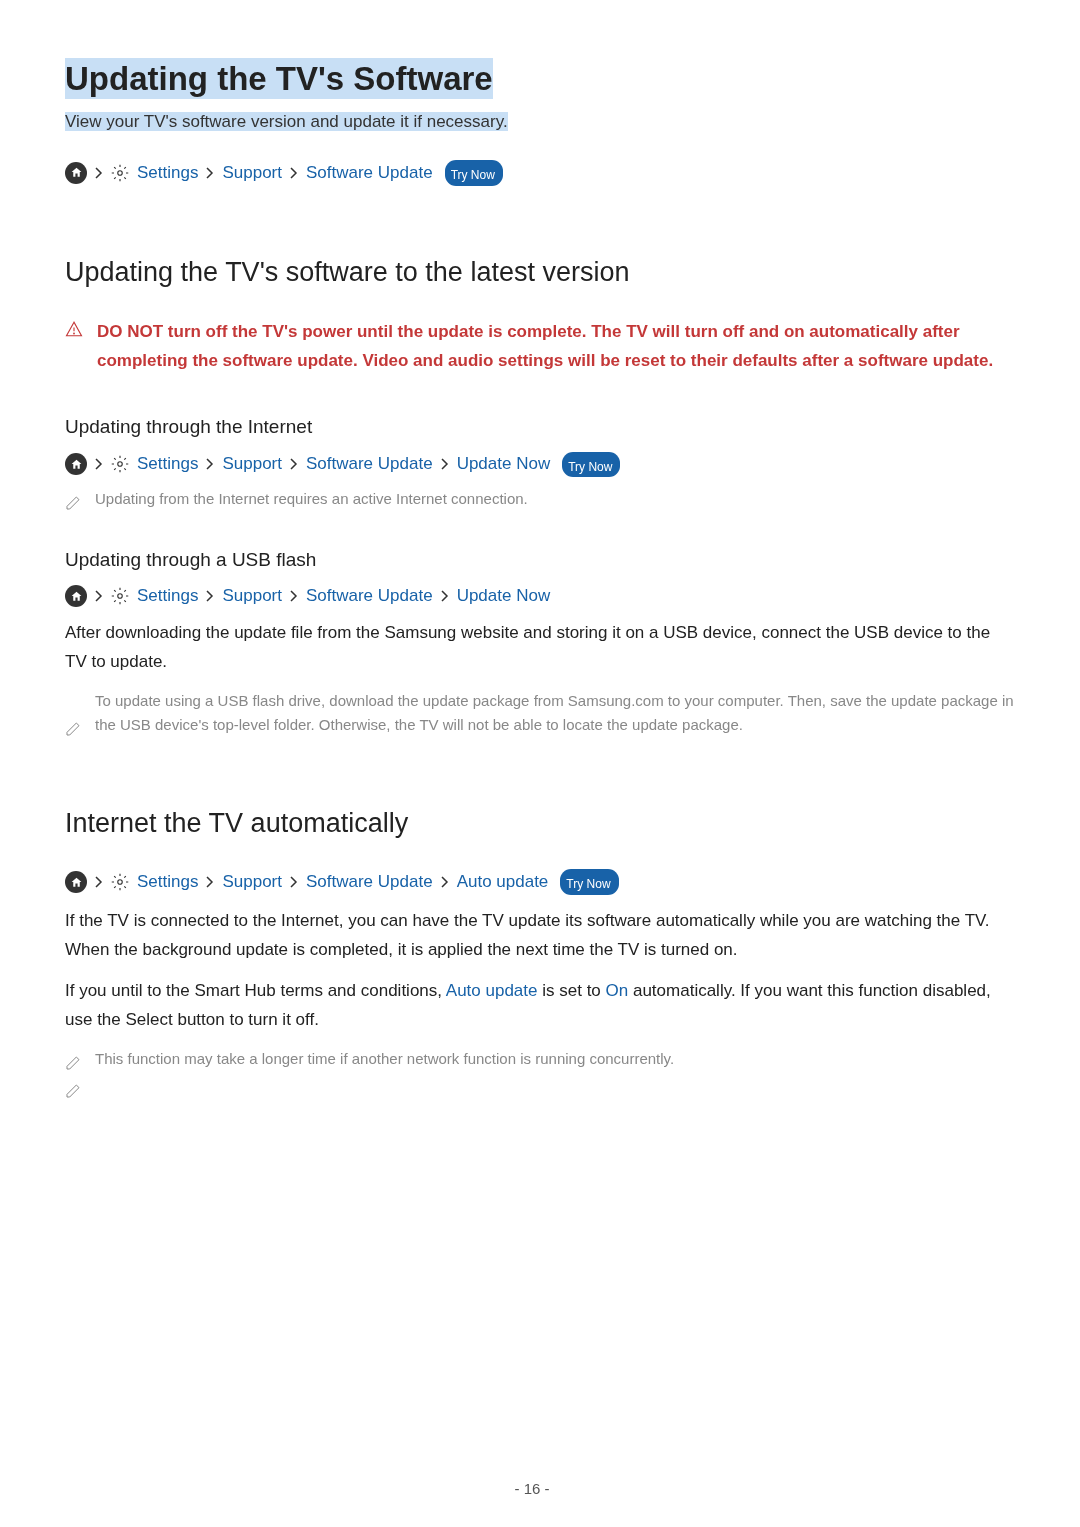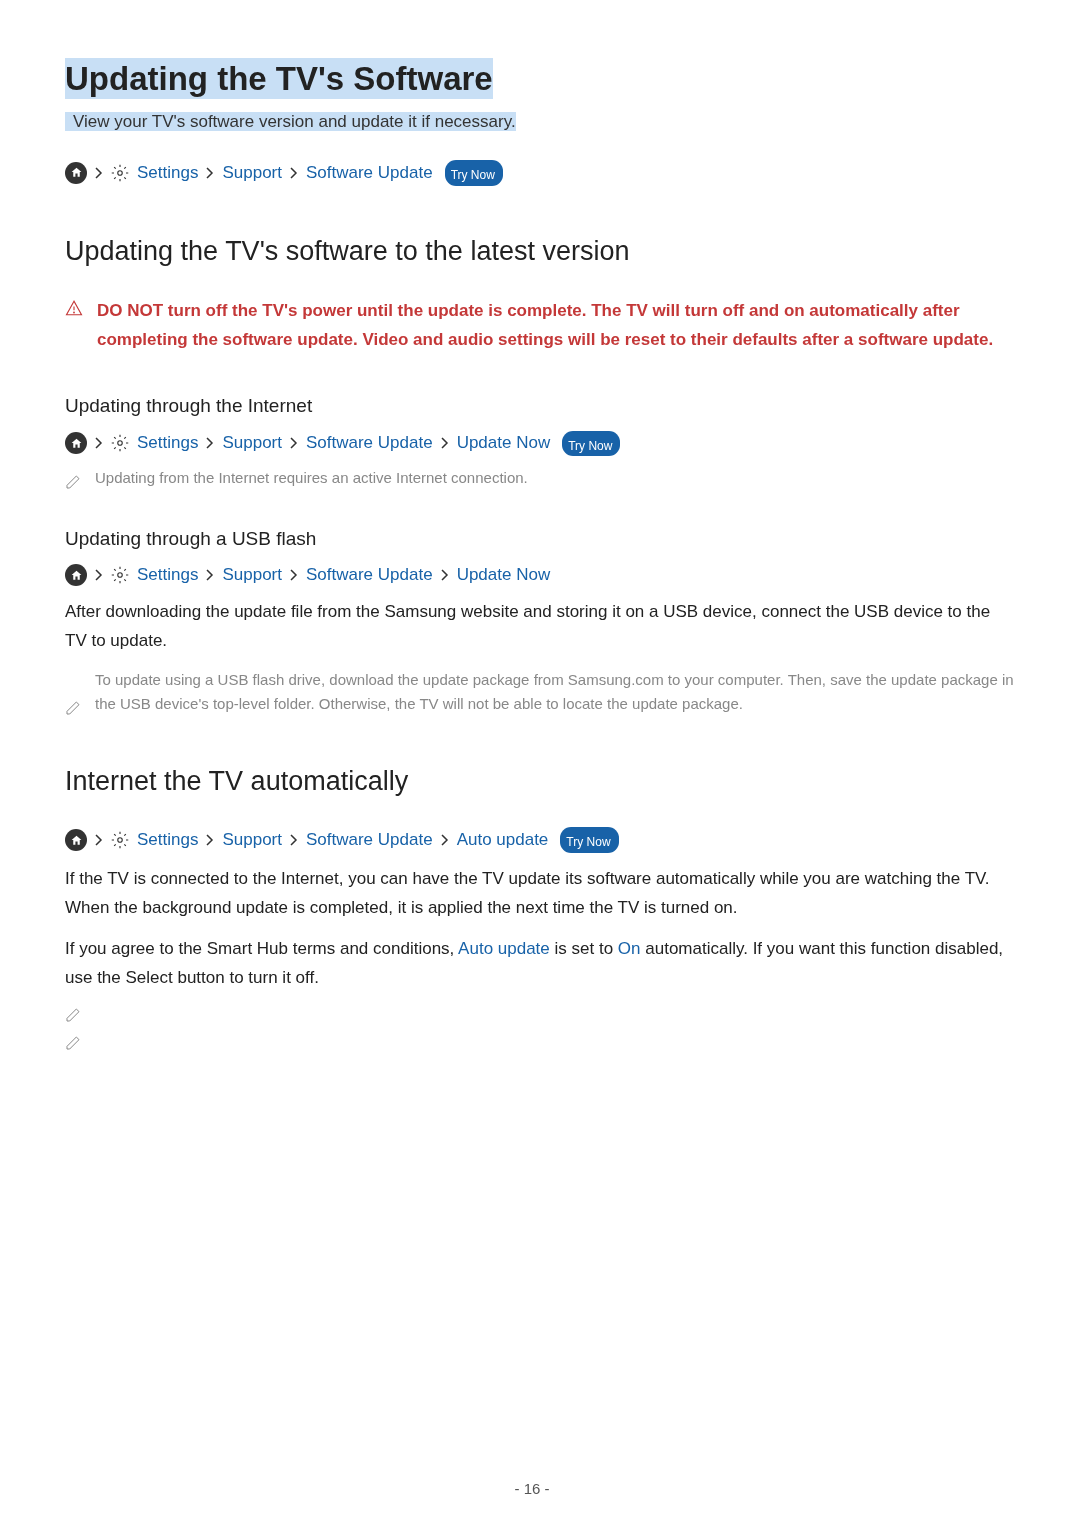--- a/index.html
+++ b/index.html
@@ -9,21 +9,20 @@
     font-family: -apple-system, BlinkMacSystemFont, "Segoe UI", Arial, sans-serif;
     color: #222;
     width: 1080px;
     min-height: 1527px;
     background: #fff;
     position: relative;
   }
   .highlighted {
     background: #c8dff5;
     display: inline;
-    padding-left: 8px;
   }
   h1 {
     font-size: 33px;
     font-weight: 600;
     margin: 0 0 14px 0;
     color: #222;
   }
   h1 .highlighted { padding: 2px 0; text-align: center; }
   .subtitle {
     font-size: 17px;
@@ -70,21 +69,21 @@
     font-size: 12px;
     padding: 7px 8px 2px 6px;
     border-radius: 11px;
     margin-left: 4px;
     line-height: 1.4;
   }
   h2 {
     font-size: 27px;
     font-weight: 400;
     color: #222;
-    margin: 50px 0 30px 0;
+    margin: 71px 0 30px 0;
   }
   .warning {
     display: flex;
     align-items: flex-start;
     gap: 14px;
     margin-bottom: 40px;
   }
   .warning-icon {
     flex-shrink: 0;
     width: 18px;
@@ -322,28 +321,29 @@
   <span class="chevron">
       <svg viewBox="0 0 8 12">
         <path d="M1 1l5 5-5 5" stroke="#333" stroke-width="1.5" fill="none"></path>
       </svg>
     </span>
   <span class="bc-link">Auto update</span>
   <span class="try-now">Try Now</span>
 </div>
 <p class="body-text">If the TV is connected to the Internet, you can have the TV update its software automatically while you are watching the TV. When the background update is completed, it is applied the next time the TV is turned on.</p>
 <p class="body-text">
-  <span>If you agree to the Smart Hub terms and conditions, </span><span class="inline-link">Auto update</span><span> is set to </span><span class="inline-link">On</span><span> automatically. If you want this function disabled, use the Select button to turn it off.</span>
+  <span>If you until to the Smart Hub terms and conditions, </span><span class="inline-link">Auto update</span><span> is set to </span><span class="inline-link">On</span><span> automatically. If you want this function disabled, use the Select button to turn it off.</span>
 </p>
 <div class="note">
   <span class="note-icon">
     <svg viewBox="0 0 24 24" fill="none" stroke="#888" stroke-width="1.5">
         <path d="M17 3l4 4L7 21H3v-4L17 3z"></path>
       </svg>
   </span>
+  <div class="note-text">This function may take a longer time if another network function is running concurrently.</div>
 </div>
 <div class="note">
   <span class="note-icon">
     <svg viewBox="0 0 24 24" fill="none" stroke="#888" stroke-width="1.5">
         <path d="M17 3l4 4L7 21H3v-4L17 3z"></path>
       </svg>
   </span>
 </div>
 
 <div class="page-number">- 16 -</div>

